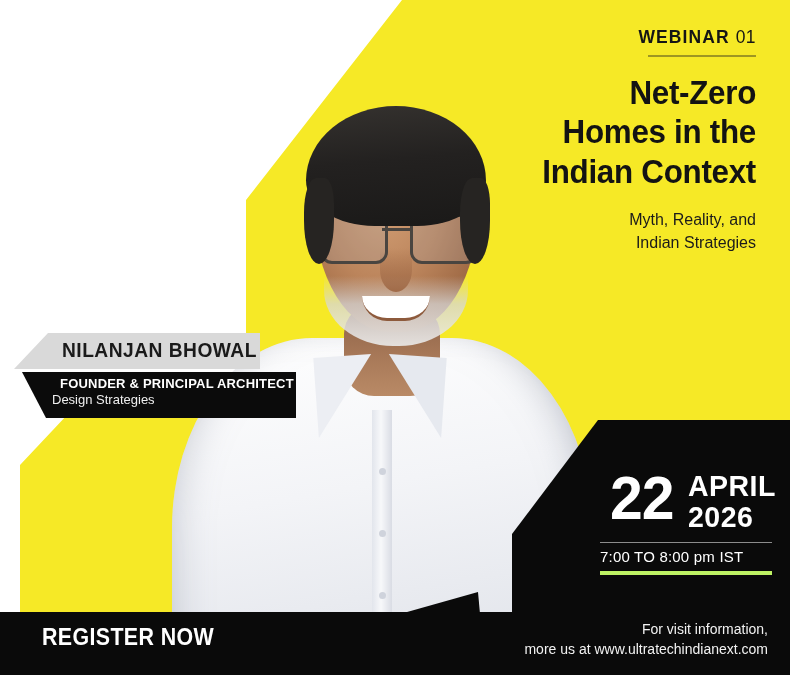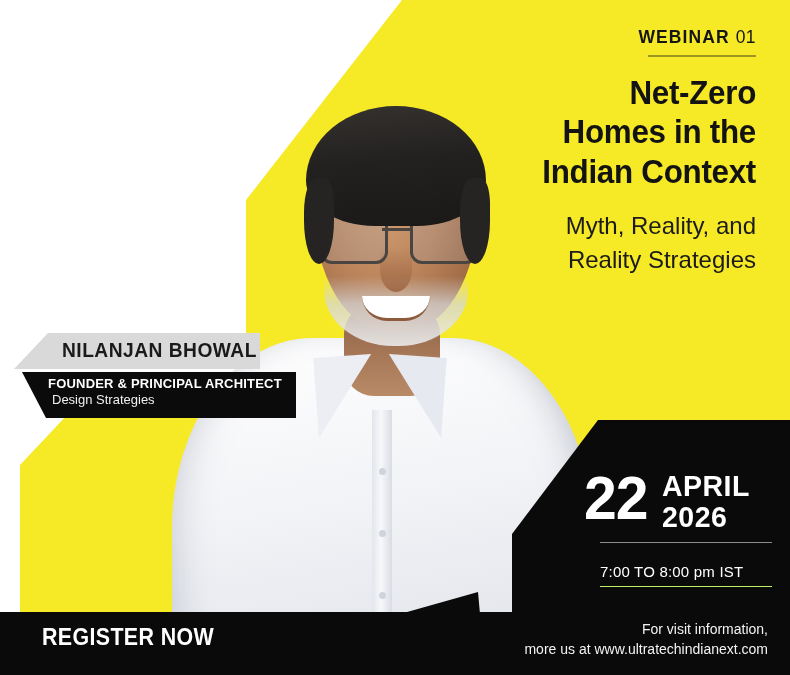--- a/index.html
+++ b/index.html
@@ -245,21 +245,21 @@
     position: absolute;
     left: 0;
     top: 372px;
     width: 296px;
     height: 46px;
     background: #0b0b0b;
     clip-path: polygon(22px 0px, 296px 0px, 296px 46px, 46px 46px);
   }
   .role-band .role-title {
     position: absolute;
-    left: 48px;
+    left: 60px;
     top: 4px;
     font-size: 13px;
     font-weight: 700;
     letter-spacing: .2px;
     color: #ffffff;
     white-space: nowrap;
   }
   .role-band .role-org {
     position: absolute;
     left: 52px;
@@ -305,39 +305,39 @@
     line-height: 1.19;
     font-weight: 700;
     letter-spacing: -.3px;
     color: #131313;
     font-family: "Liberation Sans Narrow", "Liberation Sans", sans-serif;
     transform: scaleX(.95);
     transform-origin: right center;
   }
   .subtitle {
     margin-top: 18px;
-    font-size: 24px;
+    font-size: 16px;
     line-height: 1.42;
     font-weight: 400;
     color: #1b1b1b;
   }
 
   
   .date-block {
     position: absolute;
     left: 512px;
     top: 420px;
     width: 278px;
     height: 196px;
     background: #0a0a0a;
     clip-path: polygon(86px 0px, 278px 0px, 278px 196px, 0px 196px, 0px 114px);
   }
   .date-row {
     position: absolute;
-    left: 72px;
+    left: 98px;
     top: 52px;
     display: flex;
     align-items: flex-start;
   }
   .day {
     font-size: 62px;
     line-height: .84;
     font-weight: 700;
     color: #ffffff;
     font-family: "Liberation Sans Narrow", "Liberation Sans", sans-serif;
@@ -367,22 +367,22 @@
     font-weight: 700;
     color: #ffffff;
     letter-spacing: .5px;
   }
   .time-wrap {
     position: absolute;
     left: 88px;
     top: 122px;
     width: 172px;
     border-top: 1px solid #8c8c8c;
-    border-bottom: 1px solid #bef264;
-    padding: 20px 0 6px 0;
+    border-bottom: 4px solid #bef264;
+    padding: 5px 0 6px 0;
   }
   .time {
     font-size: 15px;
     color: #ffffff;
     white-space: nowrap;
     letter-spacing: .2px;
   }
 
   
   .footer {
@@ -468,21 +468,21 @@
       <span class="num">01</span>
     </div>
     <div class="kicker-rule"></div>
     <div class="title">
       <div>Net-Zero</div>
       <div>Homes in the</div>
       <div>Indian Context</div>
     </div>
     <div class="subtitle">
       <div>Myth, Reality, and</div>
-      <div>Reality Strategies</div>
+      <div>Indian Strategies</div>
     </div>
   </div>
 
   <div class="name-band">
     <div class="name-text">NILANJAN BHOWAL</div>
   </div>
   <div class="role-band">
     <div class="role-title">FOUNDER &amp; PRINCIPAL ARCHITECT</div>
     <div class="role-org">Design Strategies</div>
   </div>

